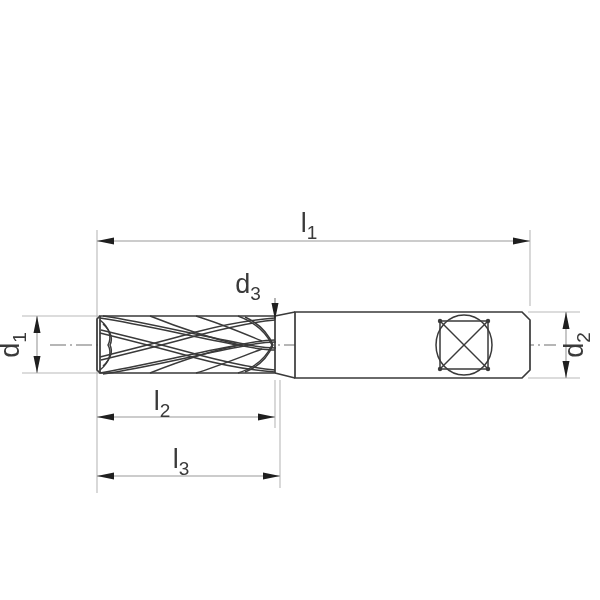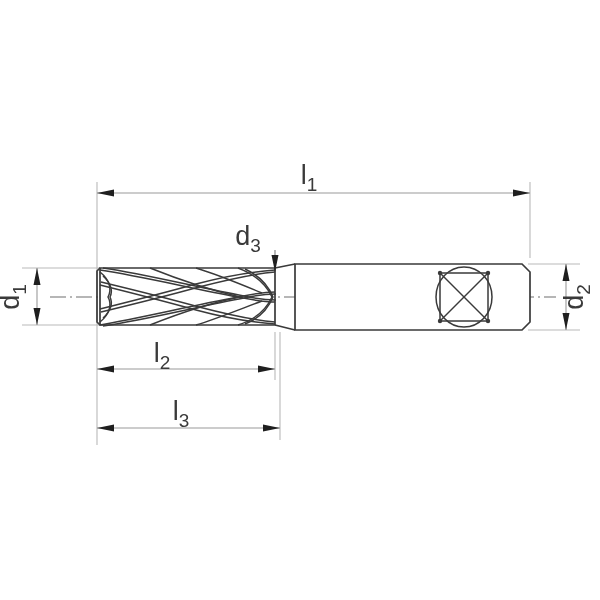--- a/index.html
+++ b/index.html
@@ -1,18 +1,18 @@
 <!DOCTYPE html>
 <html><head>
 <meta charset="utf-8">
 <style>
   html,body{margin:0;padding:0;background:#ffffff;}
   body{width:600px;height:600px;overflow:hidden;
        font-family:"Liberation Sans", sans-serif;}
-  #stage{position:relative;width:600px;height:427px;background:#fff;}
+  #stage{position:relative;width:600px;height:427px;background:#fff;margin-top:48px;}
   svg{display:block;}
   .dimlabel{font-family:"Liberation Sans", sans-serif;font-size:27px;fill:#3a3a3a;}
   .dimsub{font-size:19px;}
 </style>
 </head>
 <body>
 
 <div id="stage">
   <svg width="600" height="600" viewBox="0 0 600 600">
 

